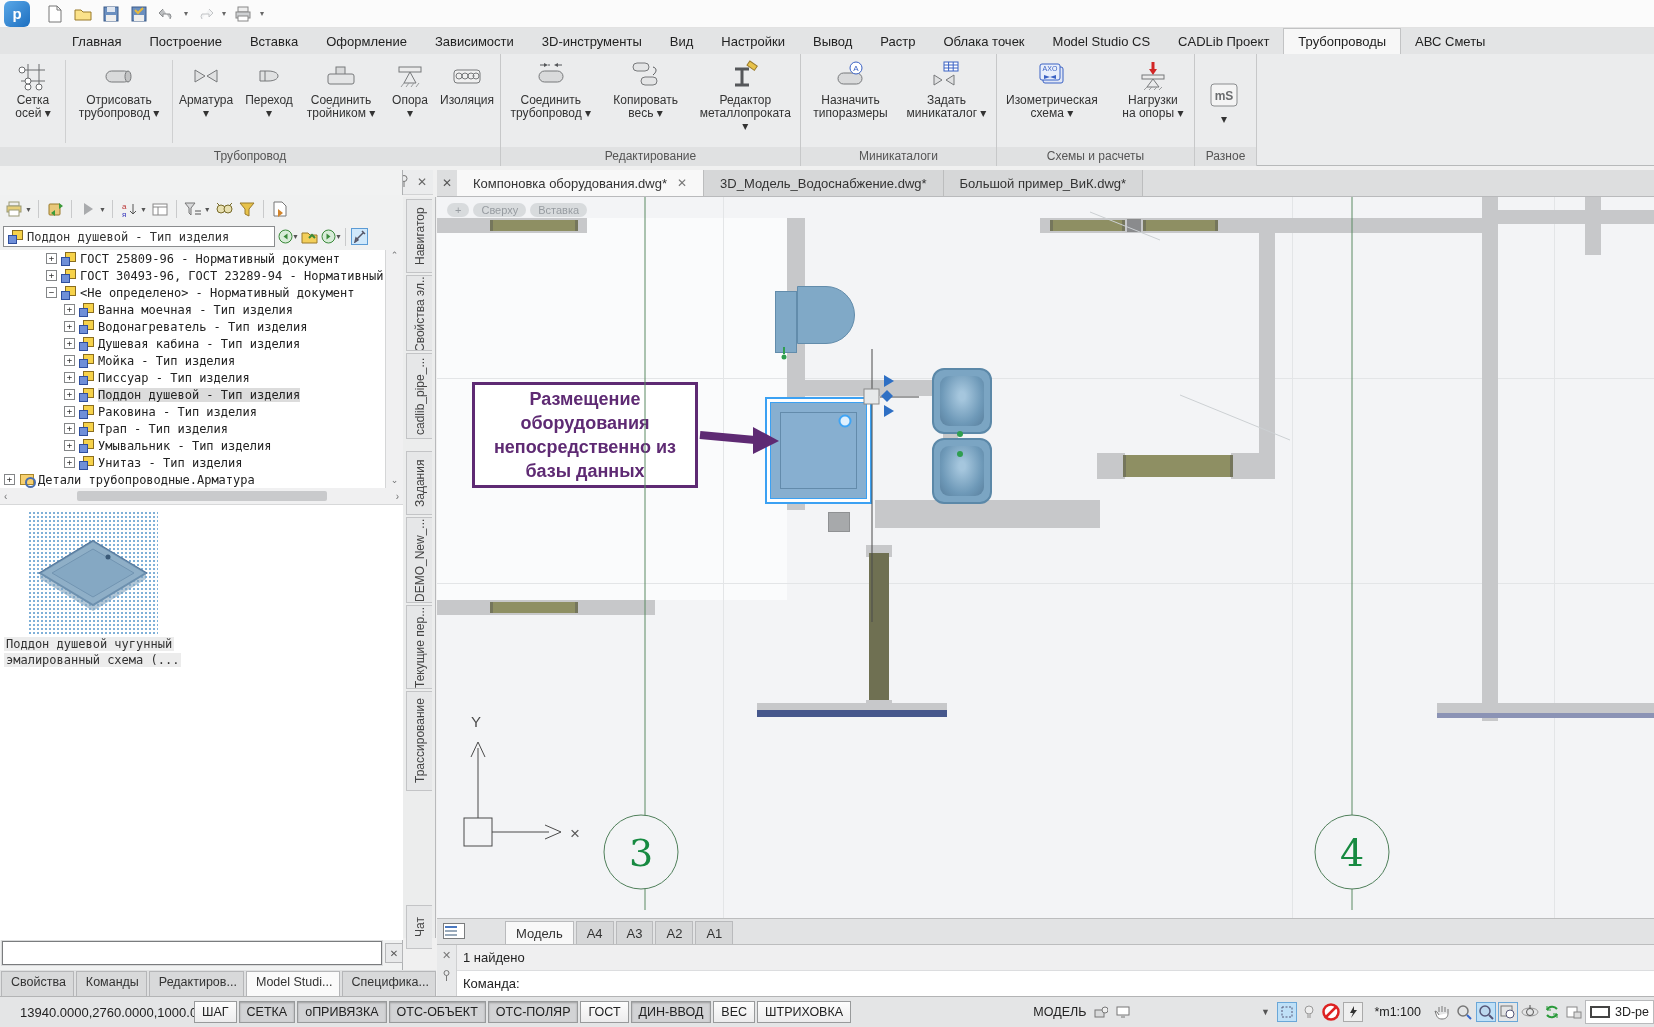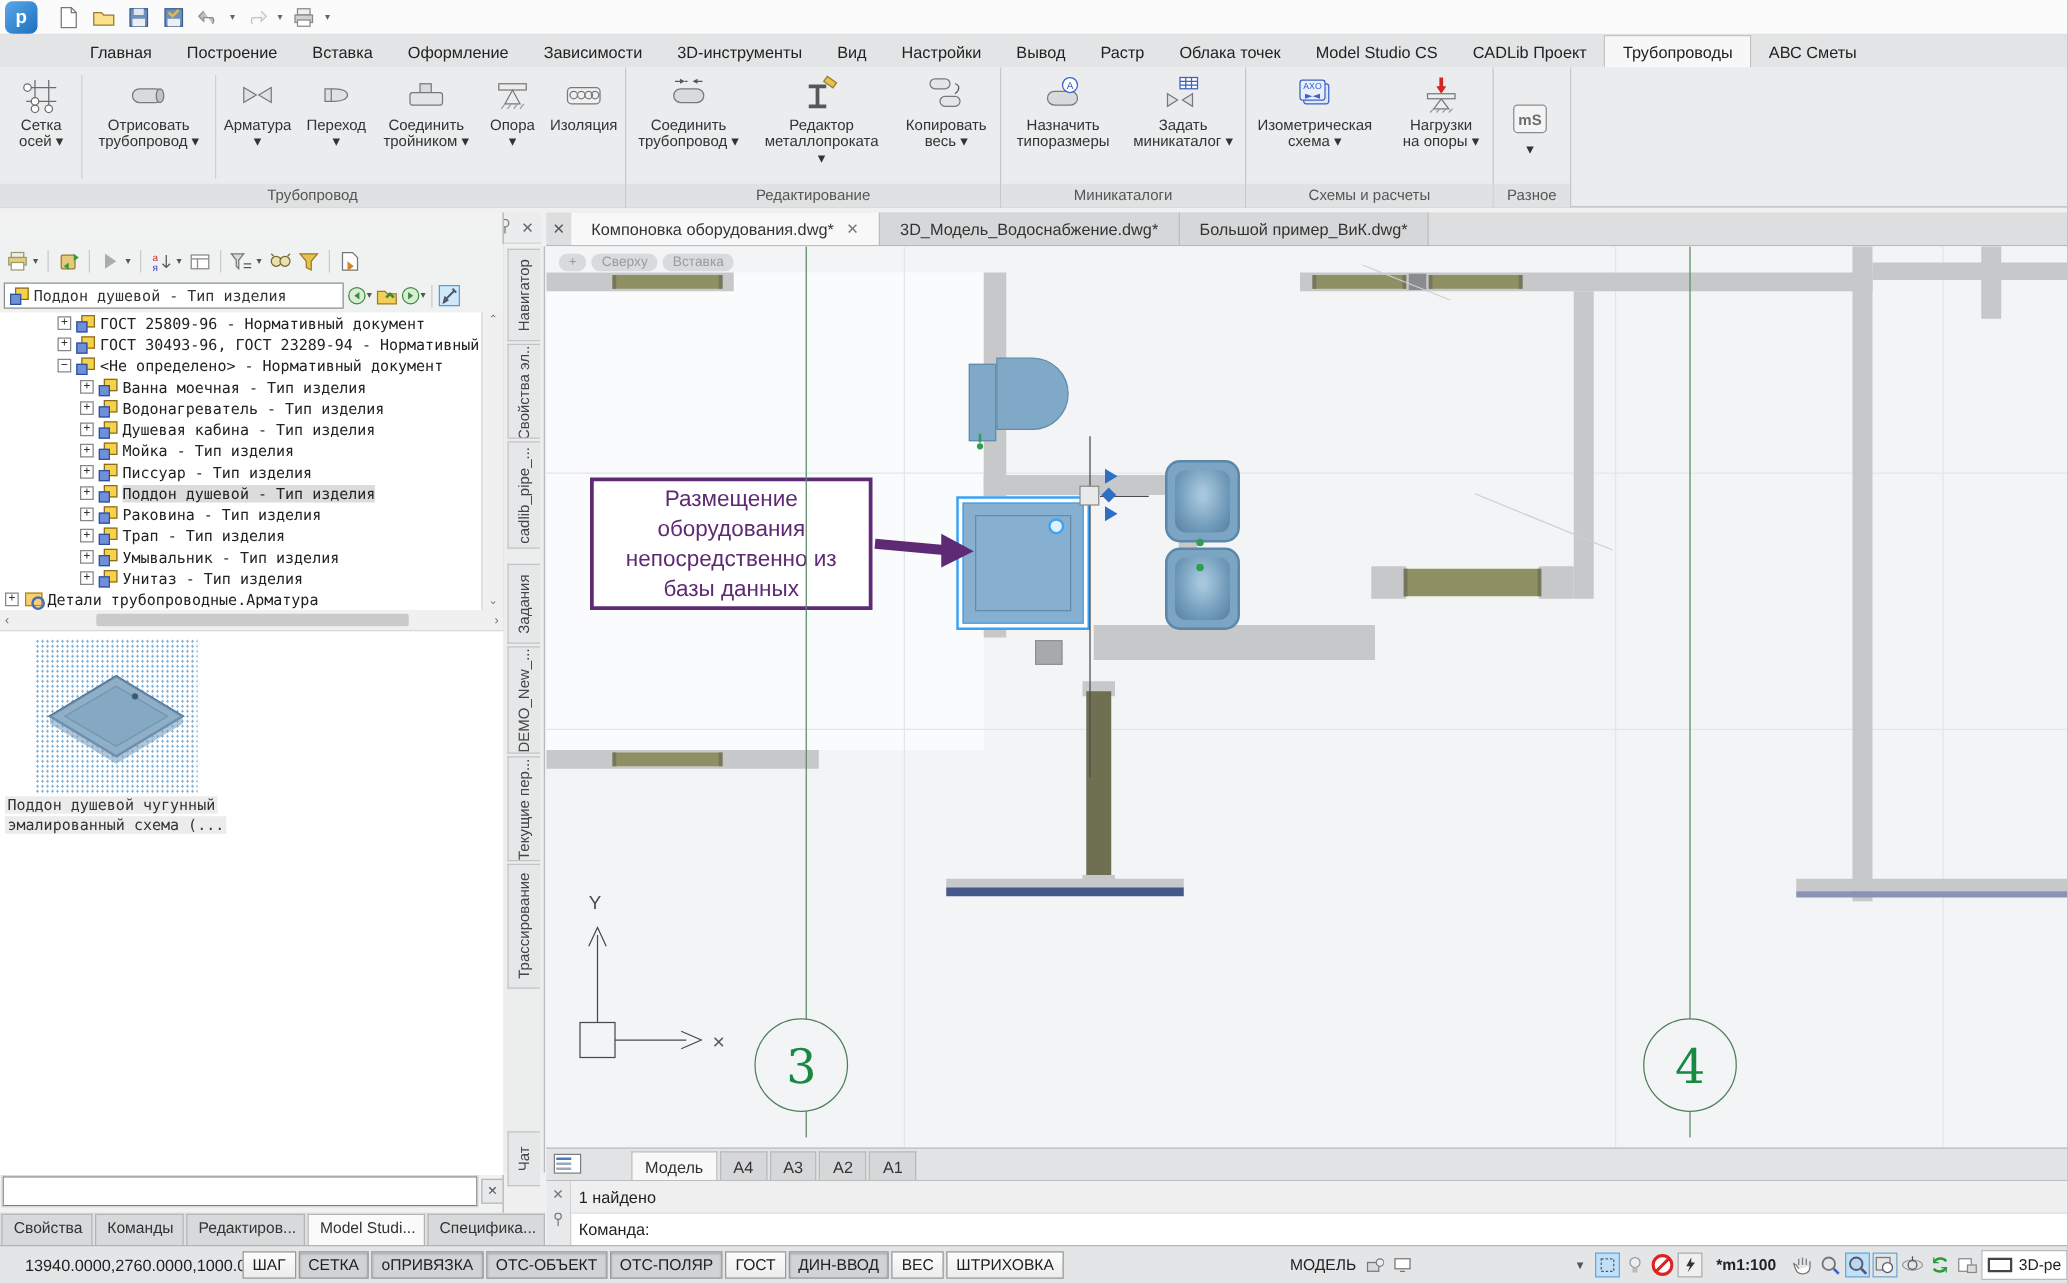--- a/index.html
+++ b/index.html
@@ -94,21 +94,21 @@
   
   #canvas{left:437px;top:197px;width:1217px;height:721px;background:#f3f4f6;overflow:hidden;}
   .wall{position:absolute;background:#c7c8ca;}
   .olive{position:absolute;background:#8e8f63;border-left:3px solid #75765c;border-right:3px solid #75765c;}
   .faint-v{position:absolute;width:1px;background:#e3e5e7;top:0;height:721px;}
   .faint-h{position:absolute;height:1px;background:#e3e5e7;left:0;width:1217px;}
   #ghostbtns{position:absolute;left:10px;top:6px;display:flex;gap:4px;}
   .gbtn{background:rgba(199,202,205,.6);color:#979ca1;border-radius:8px;font-size:11px;padding:1px 8px;}
   #callout{position:absolute;left:35px;top:185px;width:226px;height:106px;background:#fff;border:3px solid #5e2a73;
            display:flex;flex-direction:column;align-items:center;justify-content:center;}
-  #callout div{font-size:18px;line-height:24px;color:#5e2a73;font-weight:400;}
+  #callout div{font-size:18px;line-height:24px;color:#5e2a73;font-weight:700;}
   #tray{position:absolute;left:328px;top:200px;width:107px;height:107px;border:2px solid #3ba1f3;background:#fff;padding:3px;}
   #tray .in{width:100%;height:100%;border:1px solid #3ba1f3;background:#87afd0;padding:9px;}
   #tray .in2{width:100%;height:100%;border:1px solid rgba(70,110,140,.55);}
   .sink{position:absolute;left:495px;width:60px;height:66px;background:#7ba5c3;border:2px solid #5b88a8;border-radius:12px;}
   .sink .bowl{position:absolute;left:6px;top:6px;right:6px;bottom:6px;border-radius:9px;
               background:radial-gradient(ellipse at 50% 40%,#a5c6dd 10%,#6e99b8 65%,#597f9d);}
   #toilet-tank{position:absolute;left:338px;top:94px;width:22px;height:62px;background:#80a9c7;border:1px solid #628cab;}
   #toilet-bowl{position:absolute;left:360px;top:89px;width:58px;height:58px;background:#80a9c7;border:1px solid #628cab;
                border-radius:0 29px 29px 0;}
   #greysq{position:absolute;left:391px;top:315px;width:22px;height:20px;background:#a7a9ab;border:1px solid #8f9193;}
@@ -132,21 +132,21 @@
   #cmd-prompt{height:26px;display:flex;align-items:center;padding-left:6px;font-size:13px;color:#222;}
 
   
   #statusbar{left:0;top:996px;width:1654px;height:31px;background:#e4e5e6;border-top:1px solid #b3b4b5;
              display:flex;align-items:center;font-size:12.5px;color:#222;}
   #coords{width:194px;padding-left:20px;white-space:nowrap;overflow:hidden;font-size:13px;}
   .tog{border:1px solid #989a9b;background:linear-gradient(#fdfdfd,#ececed);padding:3px 7px;margin-right:2px;white-space:nowrap;}
   .tog.pressed{background:#d2d3d5;box-shadow:inset 0 1px 2px rgba(0,0,0,.25);}
   .sb-ico{width:20px;height:20px;display:flex;align-items:center;justify-content:center;margin:0 1px;}
   .sb-on{background:#bfe0f7;border:1px solid #6aa7d8;}
-  #scale-lbl{margin:0 10px;white-space:nowrap;font-weight:bold;}
+  #scale-lbl{margin:0 10px;white-space:nowrap;}
   #threeD{background:#fff;border:1px solid #b9babc;height:24px;display:flex;align-items:center;gap:5px;
           padding:0 4px;white-space:nowrap;overflow:hidden;}
 </style>
 </head>
 <body>
 
 <div id="app">
 
   <div class="abs" id="titlebar">
     <div id="logo">p</div>
@@ -307,40 +307,40 @@
           <span class="ric">
               <svg width="34" height="34">
                 <path d="M6 6h6M22 6h6M14 6h2" stroke="#55575a"></path>
                 <path d="M10 4l4 2-4 2zM24 4l-4 2 4 2z" fill="#55575a"></path>
                 <rect x="5" y="12" width="24" height="11" rx="5.5" fill="#d9dadb" stroke="#77797b"></rect>
               </svg>
             </span>
           <span class="rlab">Соединить
 трубопровод ▾</span>
           </div>
-        <div class="rbtn" style="width:108px">
-          <span class="ric">
-              <svg width="34" height="34">
-                <path d="M7 10h14M7 26h14M14 10v16" stroke="#55575a" stroke-width="3"></path>
-                <rect x="20" y="4" width="9" height="5" transform="rotate(35 24 6)" fill="#e7c24a" stroke="#9a7a2a"></rect>
-              </svg>
-            </span>
-          <span class="rlab">Редактор
-металлопроката ▾</span>
-          </div>
         <div class="rbtn" style="width:84px">
           <span class="ric">
               <svg width="34" height="34">
                 <rect x="4" y="4" width="16" height="8" rx="4" fill="#e4e5e6" stroke="#77797b"></rect>
                 <rect x="12" y="18" width="16" height="8" rx="4" fill="#e4e5e6" stroke="#77797b"></rect>
                 <path d="M24 8c4 1 4 5 0 8" fill="none" stroke="#55575a"></path>
               </svg>
             </span>
           <span class="rlab">Копировать
 весь ▾</span>
+          </div>
+        <div class="rbtn" style="width:108px">
+          <span class="ric">
+              <svg width="34" height="34">
+                <path d="M7 10h14M7 26h14M14 10v16" stroke="#55575a" stroke-width="3"></path>
+                <rect x="20" y="4" width="9" height="5" transform="rotate(35 24 6)" fill="#e7c24a" stroke="#9a7a2a"></rect>
+              </svg>
+            </span>
+          <span class="rlab">Редактор
+металлопроката ▾</span>
           </div>
       </div>
       <div class="glabel">Редактирование</div>
     </div>
 
     <div class="rgroup" style="width:196px">
       <div class="btns" style="justify-content:center;gap:4px">
         <div class="rbtn" style="width:92px">
           <span class="ric">
               <svg width="34" height="34">

